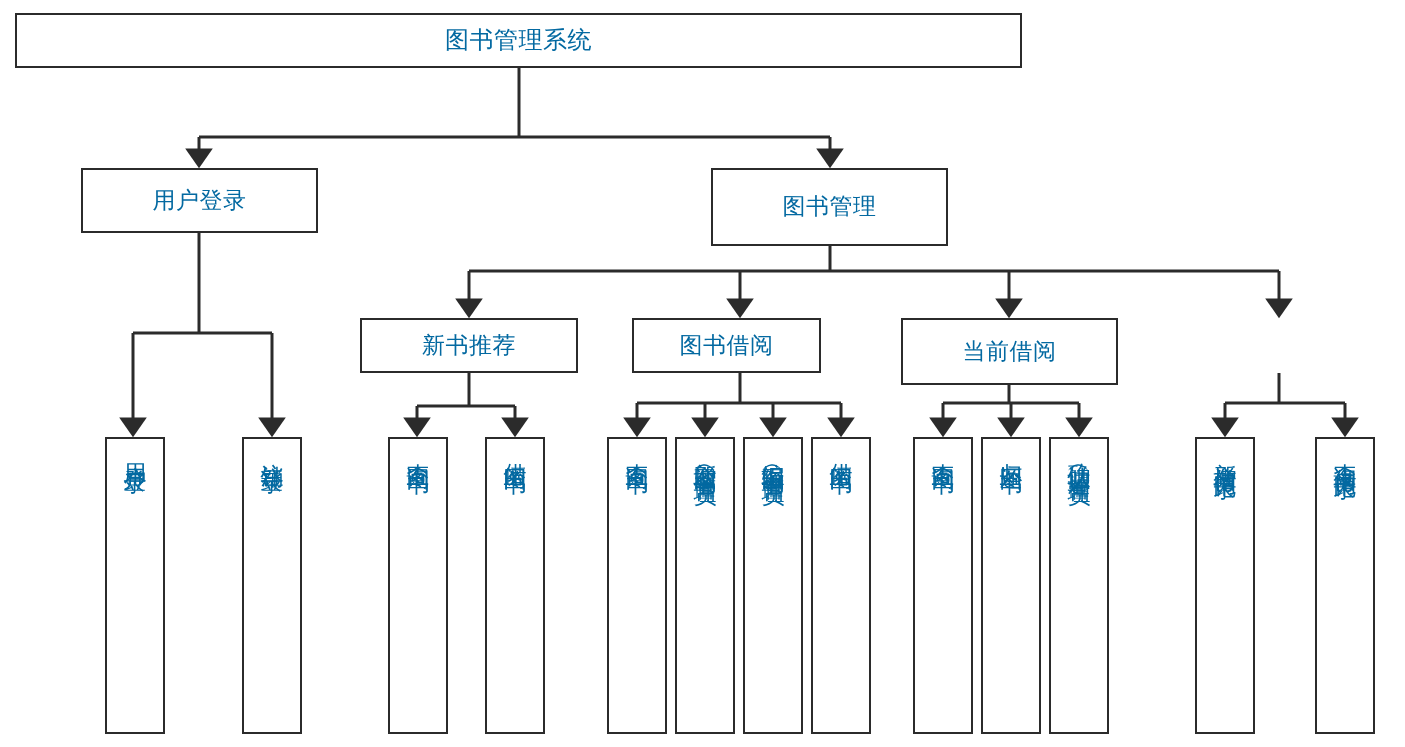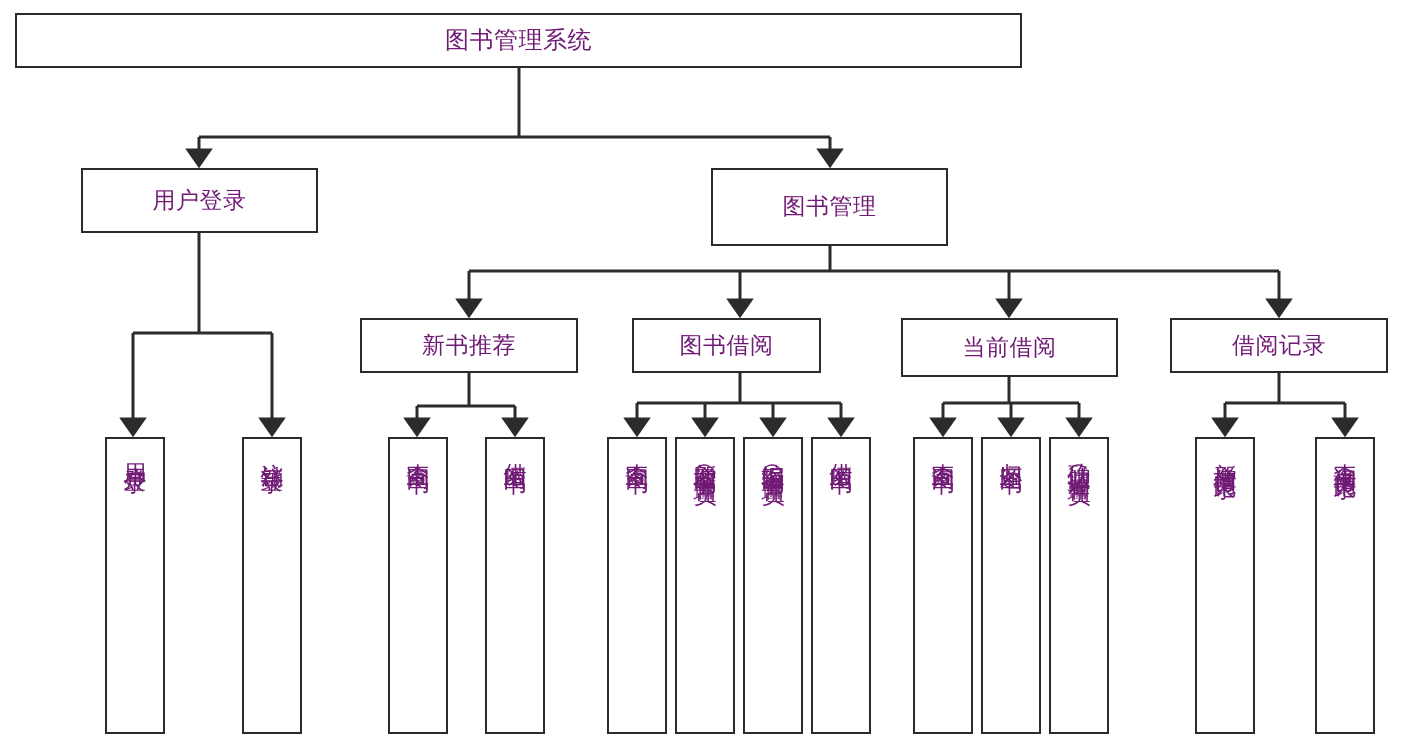--- a/index.html
+++ b/index.html
@@ -26,21 +26,21 @@
     height: 747px;
   }
   .node {
     position: absolute;
     box-sizing: border-box;
     border: 2px solid #2b2b2b;
     background: #ffffff;
     display: flex;
     align-items: center;
     justify-content: center;
-    color: #701a75;
+    color: #0369a1;
     z-index: 2;
   }
   .node .label {
     display: block;
     text-align: center;
     line-height: 1.18;
     letter-spacing: 0.5px;
     white-space: nowrap;
   }
   .node.horizontal .label {
@@ -126,25 +126,22 @@
   <div class="node horizontal" style="left: 711px; top: 168px; width: 237px; height: 78px;">
     <span class="label">图书管理</span>
   </div>
 
   <div class="node horizontal" style="left: 360px; top: 318px; width: 218px; height: 55px;">
     <span class="label">新书推荐</span>
   </div>
   <div class="node horizontal" style="left: 632px; top: 318px; width: 189px; height: 55px;">
     <span class="label">图书借阅</span>
   </div>
-  <div class="node horizontal" style="left: 901px; top: 318px; width: 217px; height: 59px; font-family: Liberation Serif, serif;">
+  <div class="node horizontal" style="left: 901px; top: 318px; width: 217px; height: 67px; font-family: Liberation Serif, serif;">
     <span class="label">当前借阅</span>
-  </div>
-  <div class="node horizontal" style="left: 1170px; top: 318px; width: 218px; height: 55px;">
-    <span class="label">借阅记录</span>
   </div>
 
   <div class="node vertical" style="left: 105px; top: 437px; width: 60px; height: 297px;">
     <span class="label">用户登录</span>
   </div>
   <div class="node vertical" style="left: 242px; top: 437px; width: 60px; height: 297px;">
     <span class="label">注销登录</span>
   </div>
 
   <div class="node vertical" style="left: 388px; top: 437px; width: 60px; height: 297px;">

